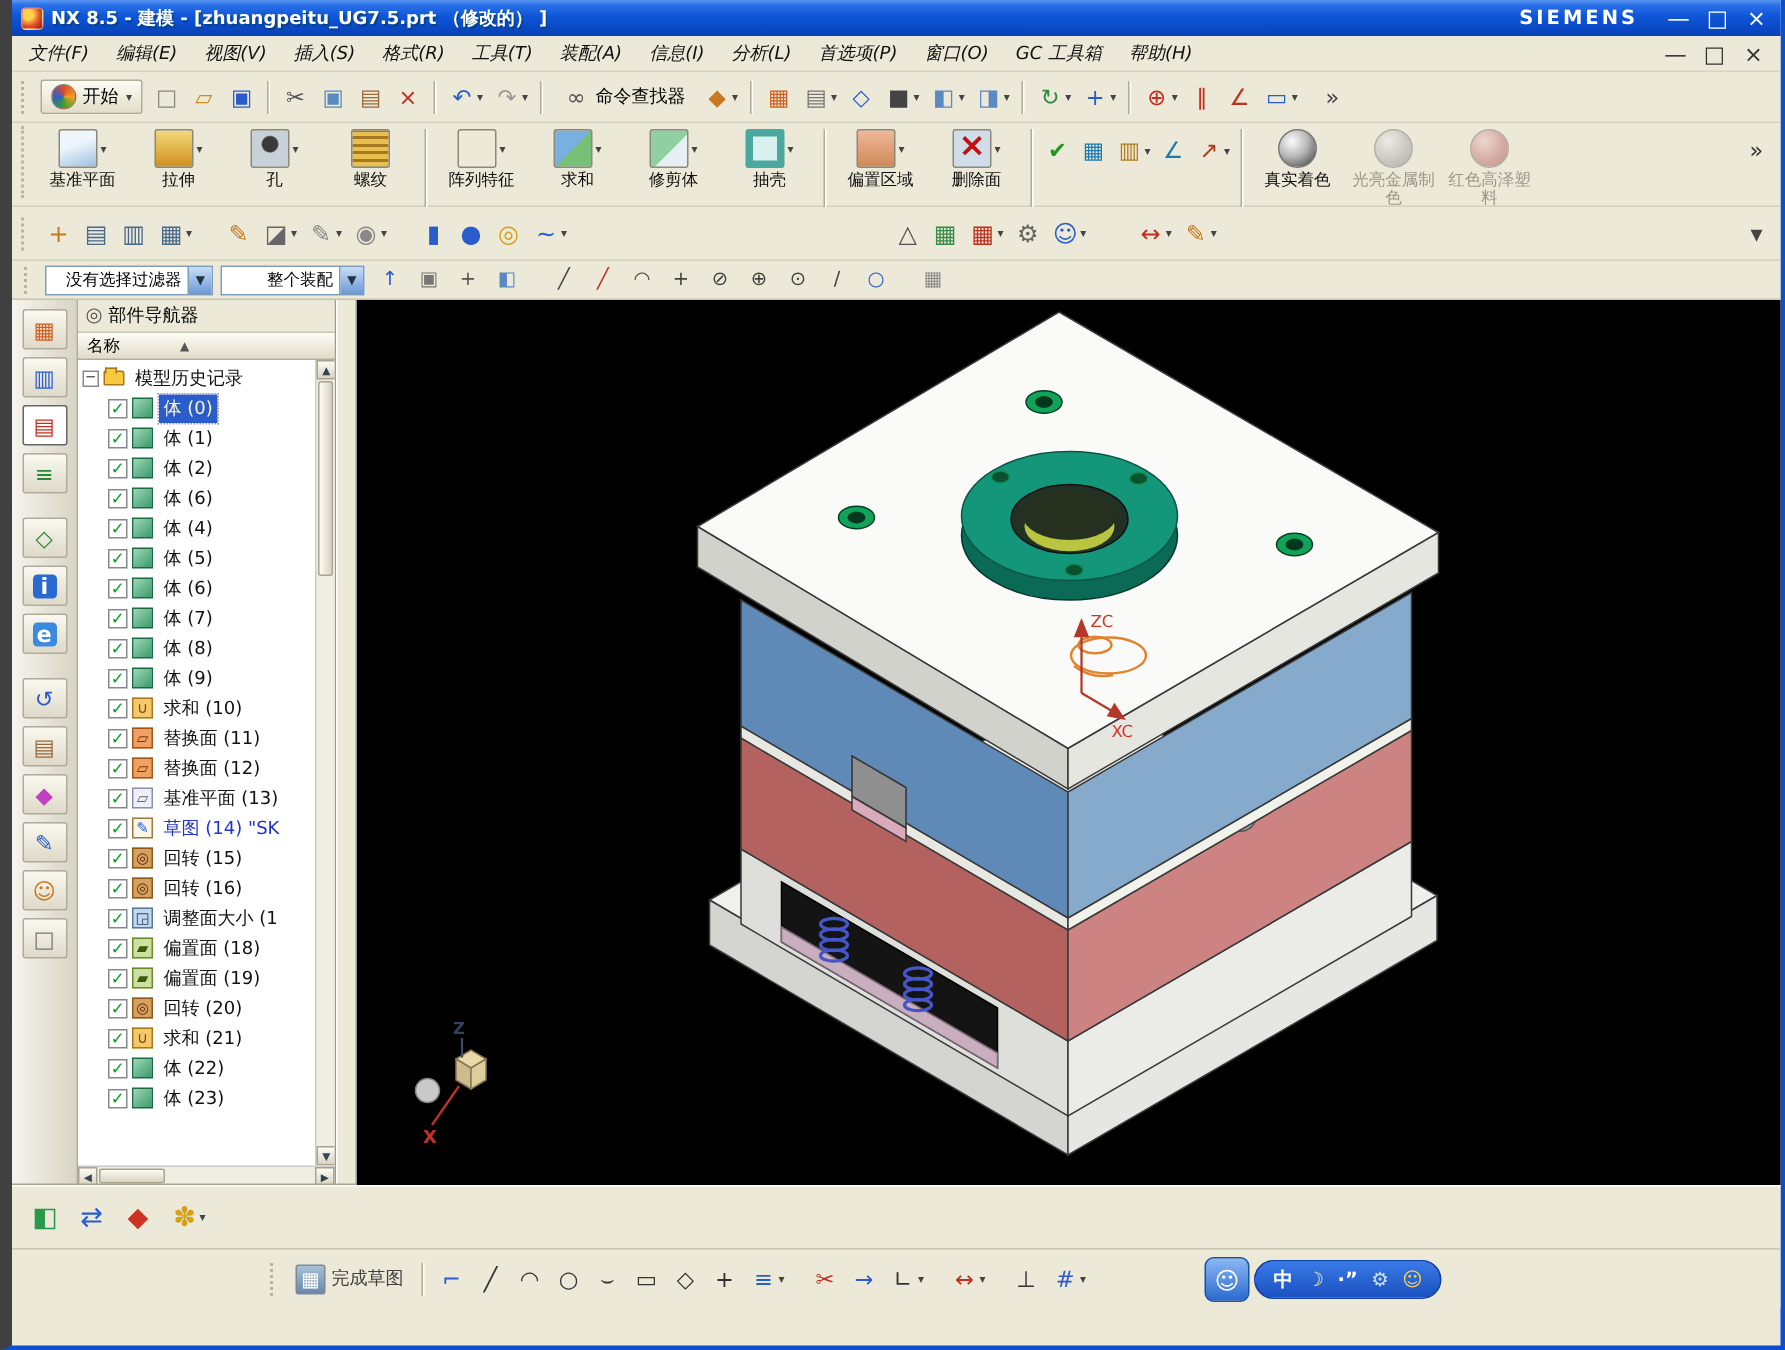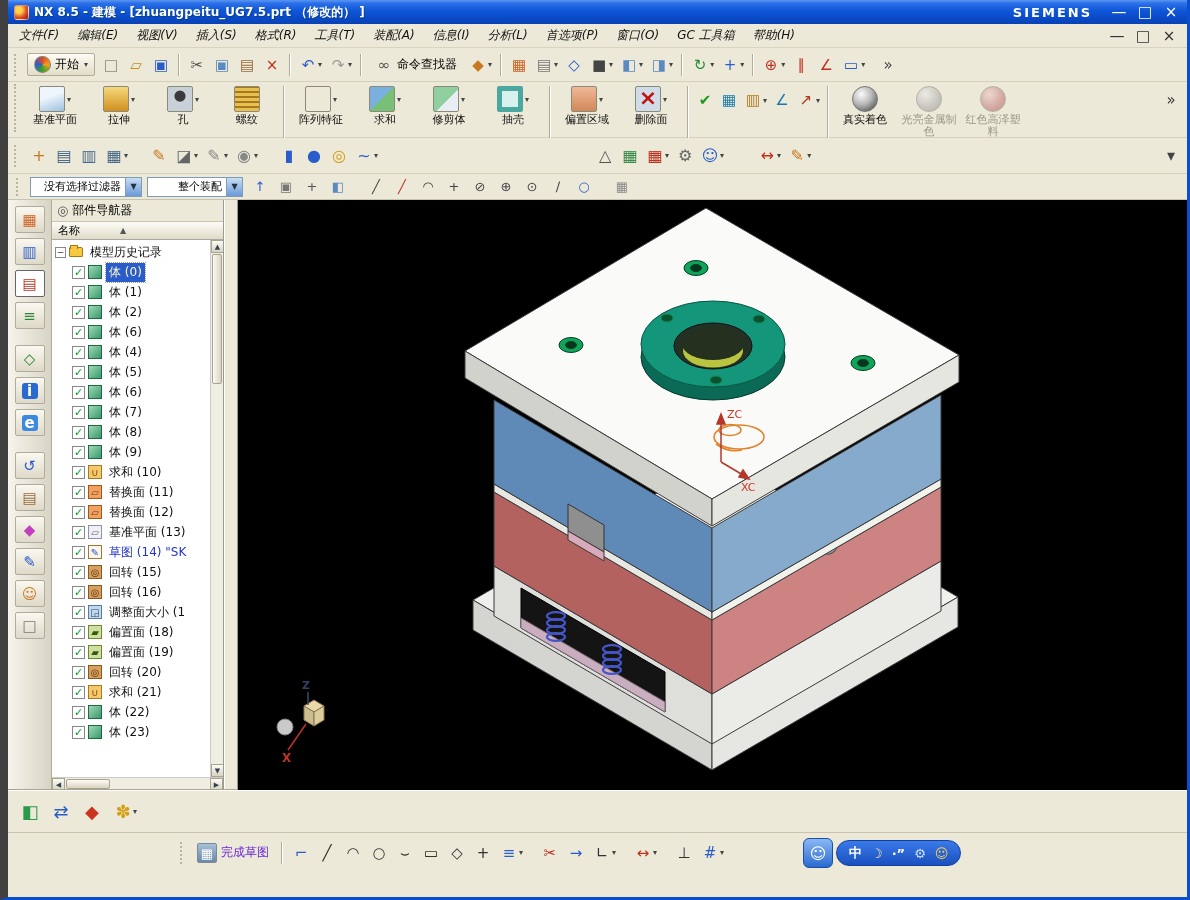--- a/index.html
+++ b/index.html
@@ -119,21 +119,21 @@
   .viewport{flex:1;background:#000;position:relative;overflow:hidden;}
   
   .navfoot{height:42px;flex:none;display:flex;align-items:center;gap:7px;padding-left:10px;background:#ece9d8;
     border-top:1px solid #fff;box-shadow:0 -1px 0 #a8a490;}
   .navfoot .tb-glyph{font-size:18px;}
   .bottombar{height:40px;flex:none;display:flex;align-items:center;padding-left:170px;gap:2px;background:#ece9d8;border-top:1px solid #c8c4b0;position:relative;}
   .bottombar .tb-glyph{font-size:15px;}
   .fs-btn{display:flex;align-items:center;gap:4px;padding:2px 6px;}
   .fs-icon{width:20px;height:20px;border:1px solid #7a8a9a;border-radius:2px;color:#fff;font-size:13px;line-height:19px;text-align:center;
     background:linear-gradient(#a8c0d8,#6a88a8);}
-  .fs-label{color:#6d28d9;}
+  .fs-label{color:#404040;}
   .ime{position:absolute;left:795px;top:3px;height:34px;display:flex;align-items:center;gap:3px;}
   .ime-avatar{width:30px;height:30px;border-radius:6px;border:1px solid #1a50a8;color:#fff;font-size:16px;display:flex;align-items:center;justify-content:center;
     background:linear-gradient(#8ab8f4,#2a6ad0);}
   .ime-bar{height:26px;border-radius:13px;border:1px solid #1040a0;display:flex;align-items:center;gap:9px;padding:0 12px;
     background:linear-gradient(#3a7ae8,#1a50c0);}
   .ime-glyph{color:#fff;font-size:13px;font-weight:bold;}
 </style>
 </head>
 <body>
 

